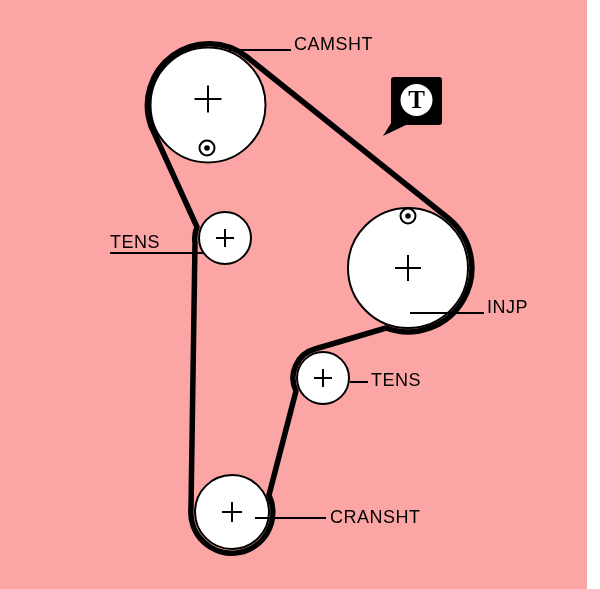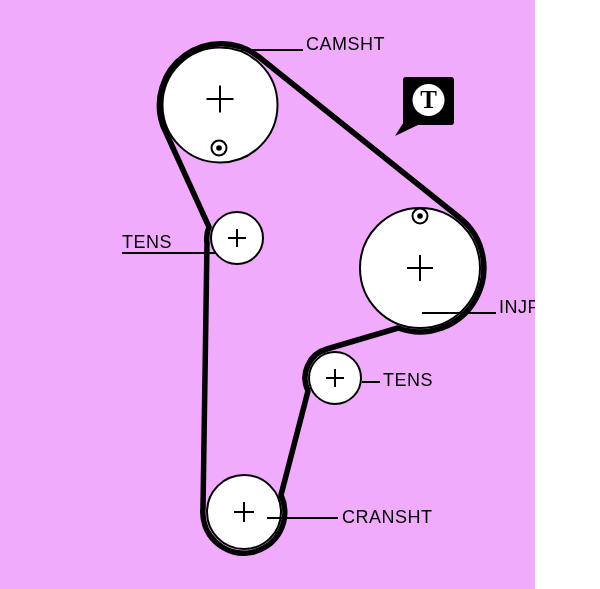--- a/index.html
+++ b/index.html
@@ -2,25 +2,24 @@
 <html><head>
 <meta charset="utf-8">
 <style>
   html, body {
     margin: 0;
     padding: 0;
     background: #ffffff;
   }
   .canvas {
     position: relative;
-    width: 523px;
+    width: 587px;
     height: 589px;
-    background: #f0abfc;
+    background: #fca5a5;
     overflow: hidden;
-    padding-left: 12px;
   }
   svg { display: block; }
   .belt {
     fill: none;
     stroke: #000000;
     stroke-width: 5.5;
     stroke-linejoin: round;
   }
   .pulley {
     fill: #ffffff;

